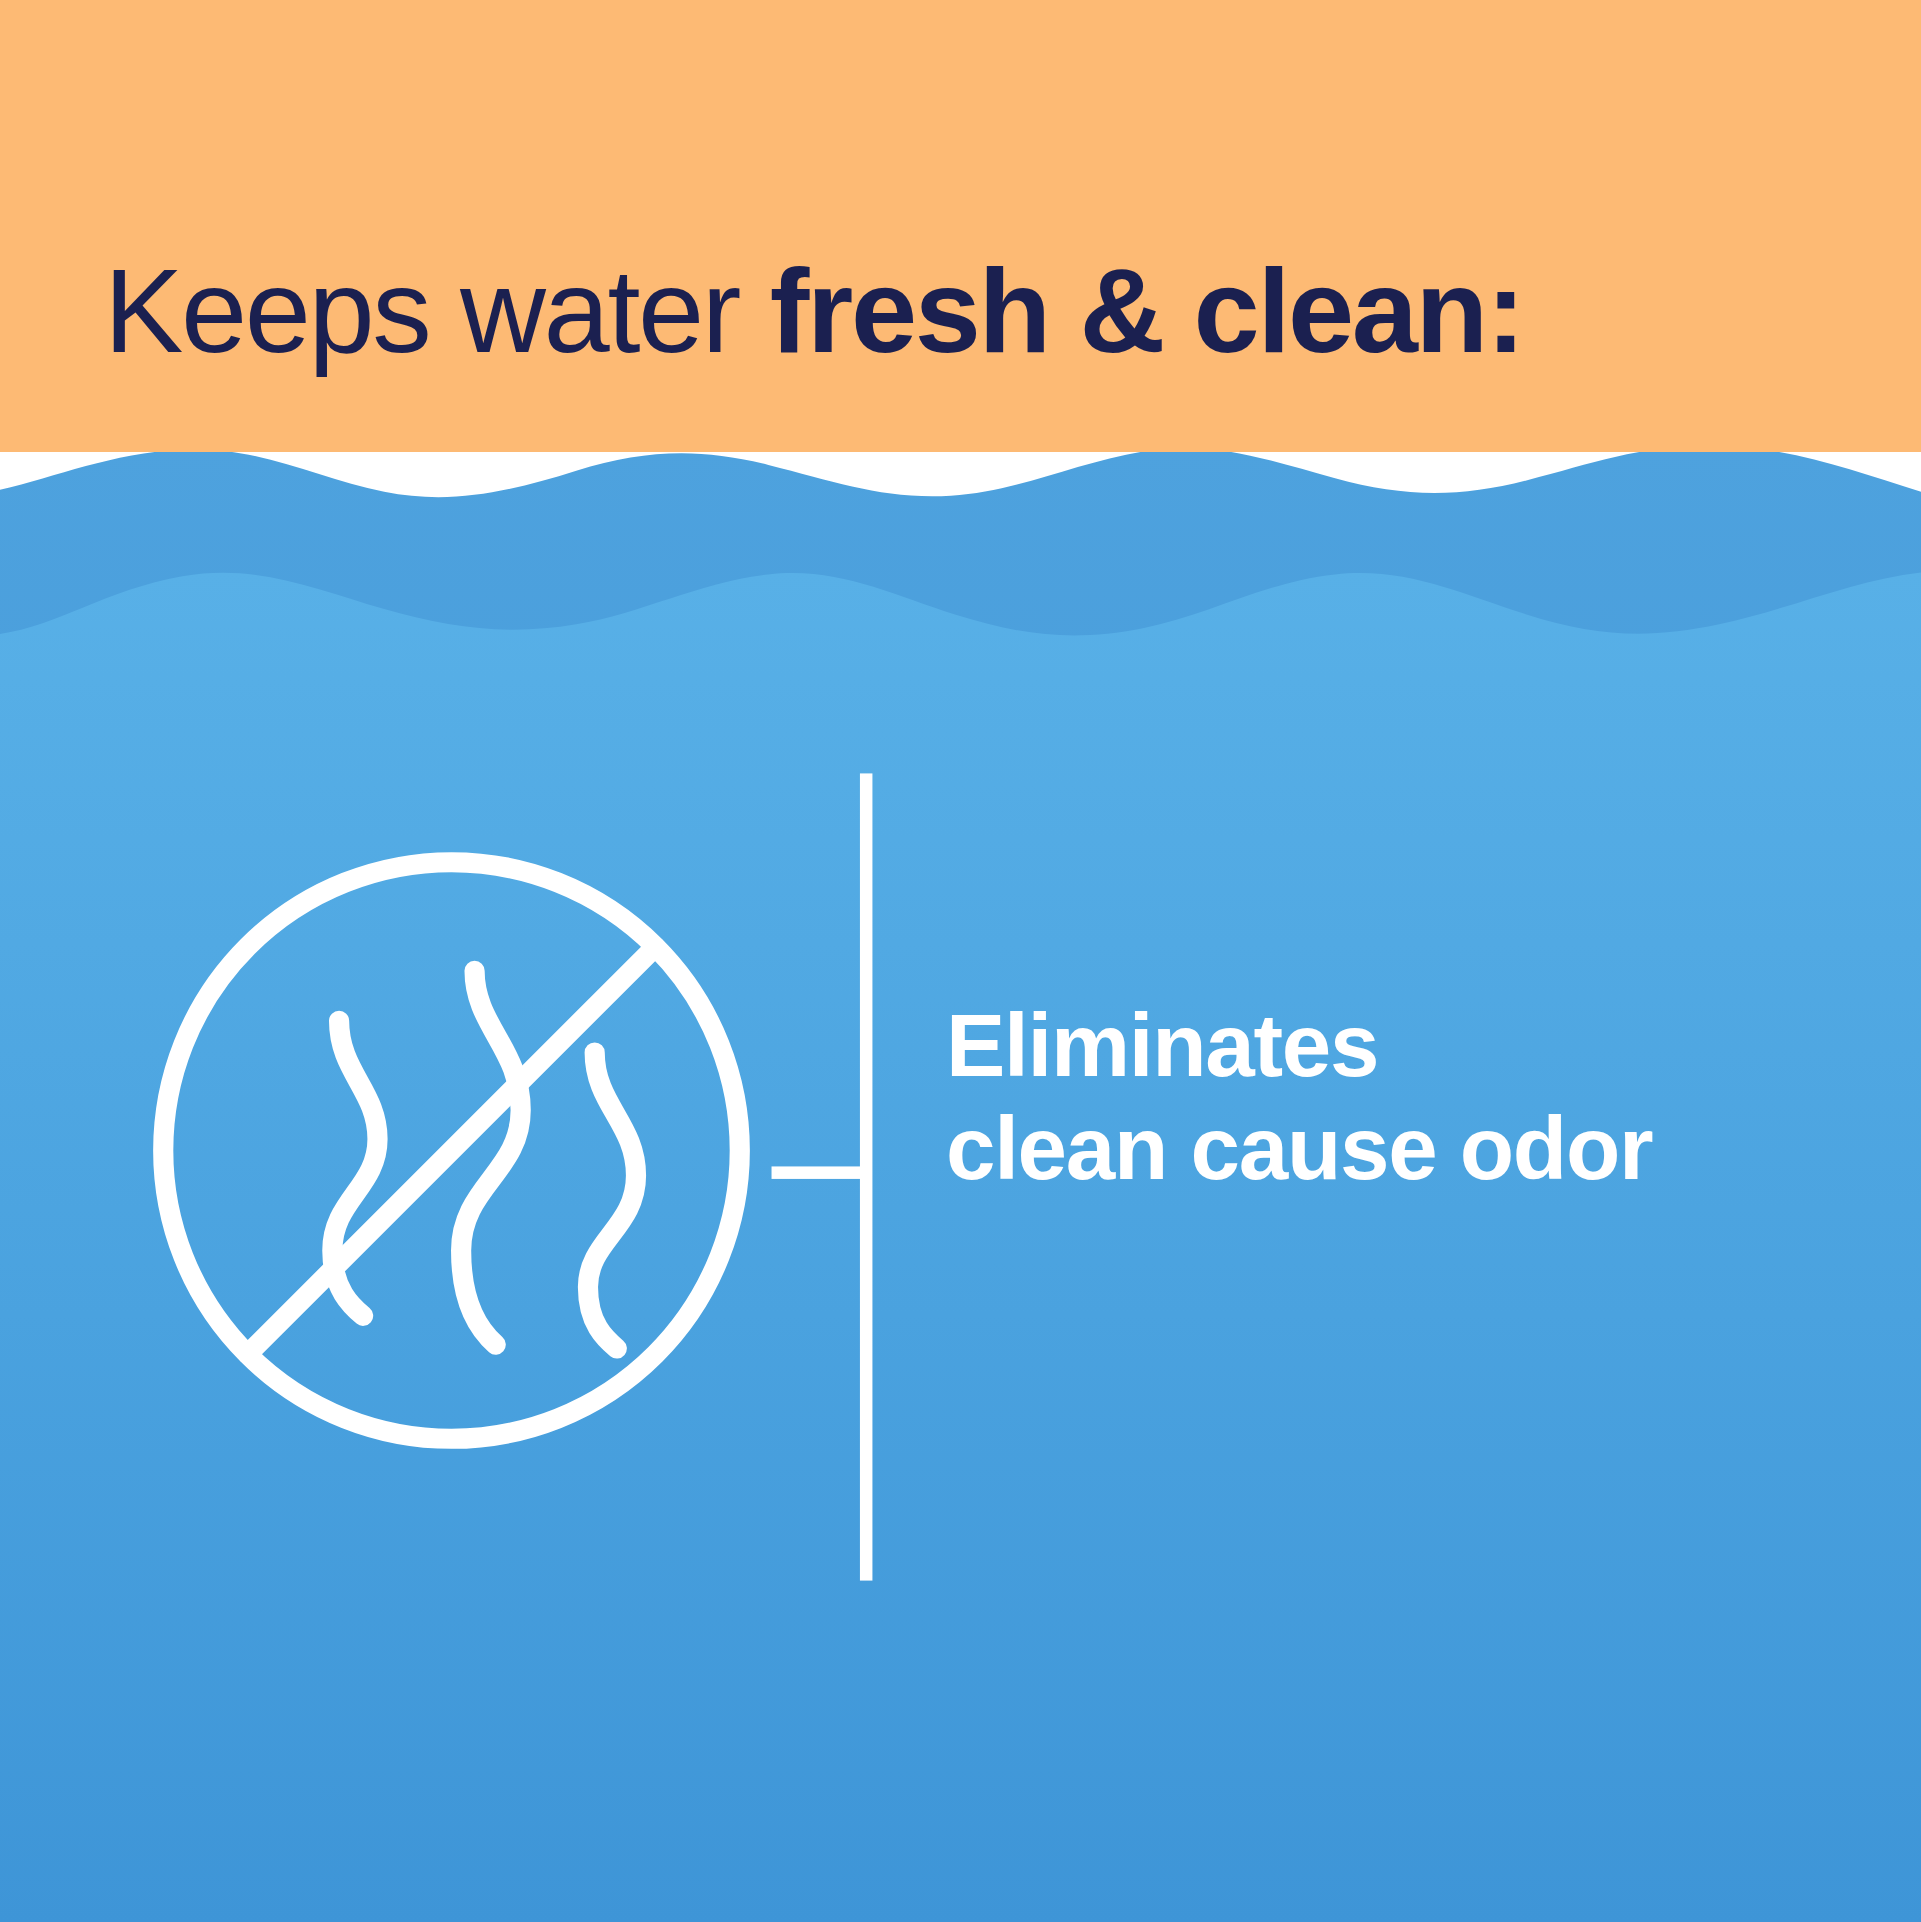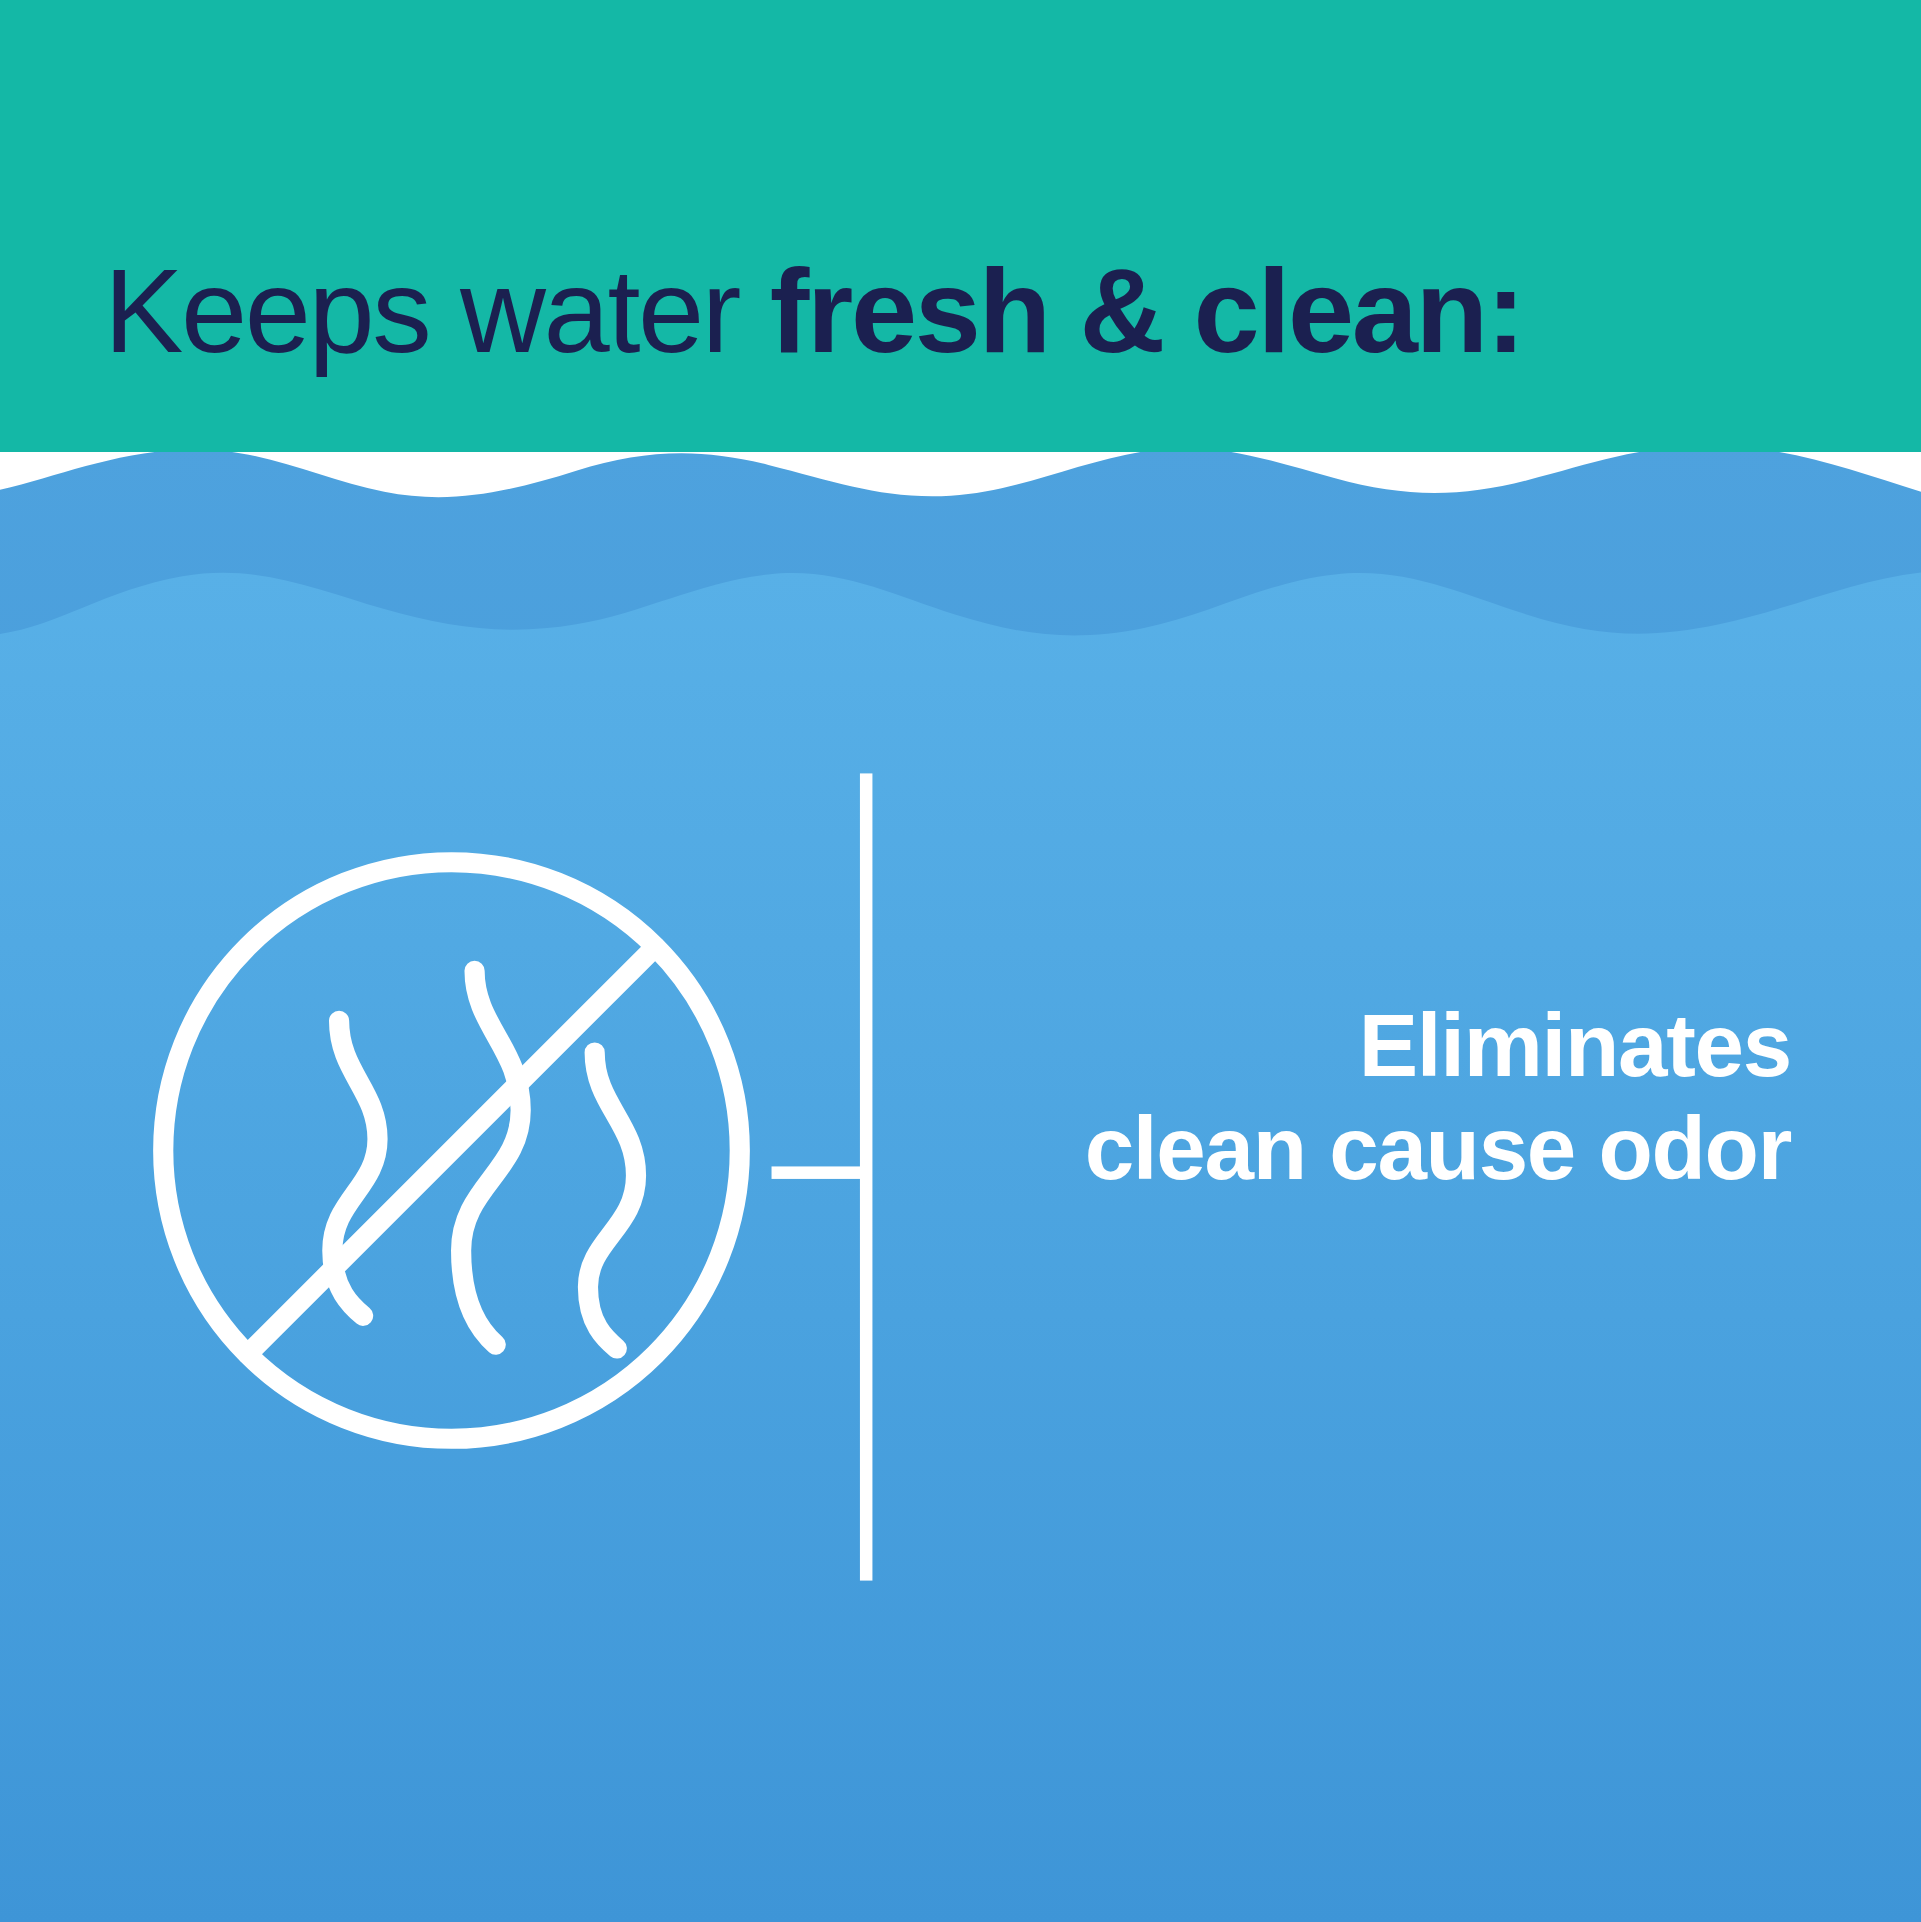--- a/index.html
+++ b/index.html
@@ -20,21 +20,21 @@
     background: #ffffff;
   }
 
   
   .header-band {
     position: absolute;
     left: 0;
     top: 0;
     width: 1921px;
     height: 452px;
-    background: #14b8a6;
+    background: #fdba74;
     z-index: 3;
   }
 
   .headline {
     position: absolute;
     left: 104px;
     top: 171px;
     font-size: 119px;
     line-height: 1.0;
     letter-spacing: -2.4px;
@@ -87,21 +87,20 @@
   .feature-text {
     position: absolute;
     left: 946px;
     top: 994px;
     width: 845px;
     color: #ffffff;
     font-weight: 700;
     font-size: 89px;
     line-height: 1.16;
     letter-spacing: -1.3px;
-    text-align: right;
   }
   .feature-text .ft-line { display: block; white-space: nowrap; }
 </style>
 </head>
 <body>
 
 <div id="infographic">
 
   <div class="water-wrap">
     <svg class="water-svg" viewBox="0 0 2000 2001" preserveAspectRatio="none" xmlns="http://www.w3.org/2000/svg">

